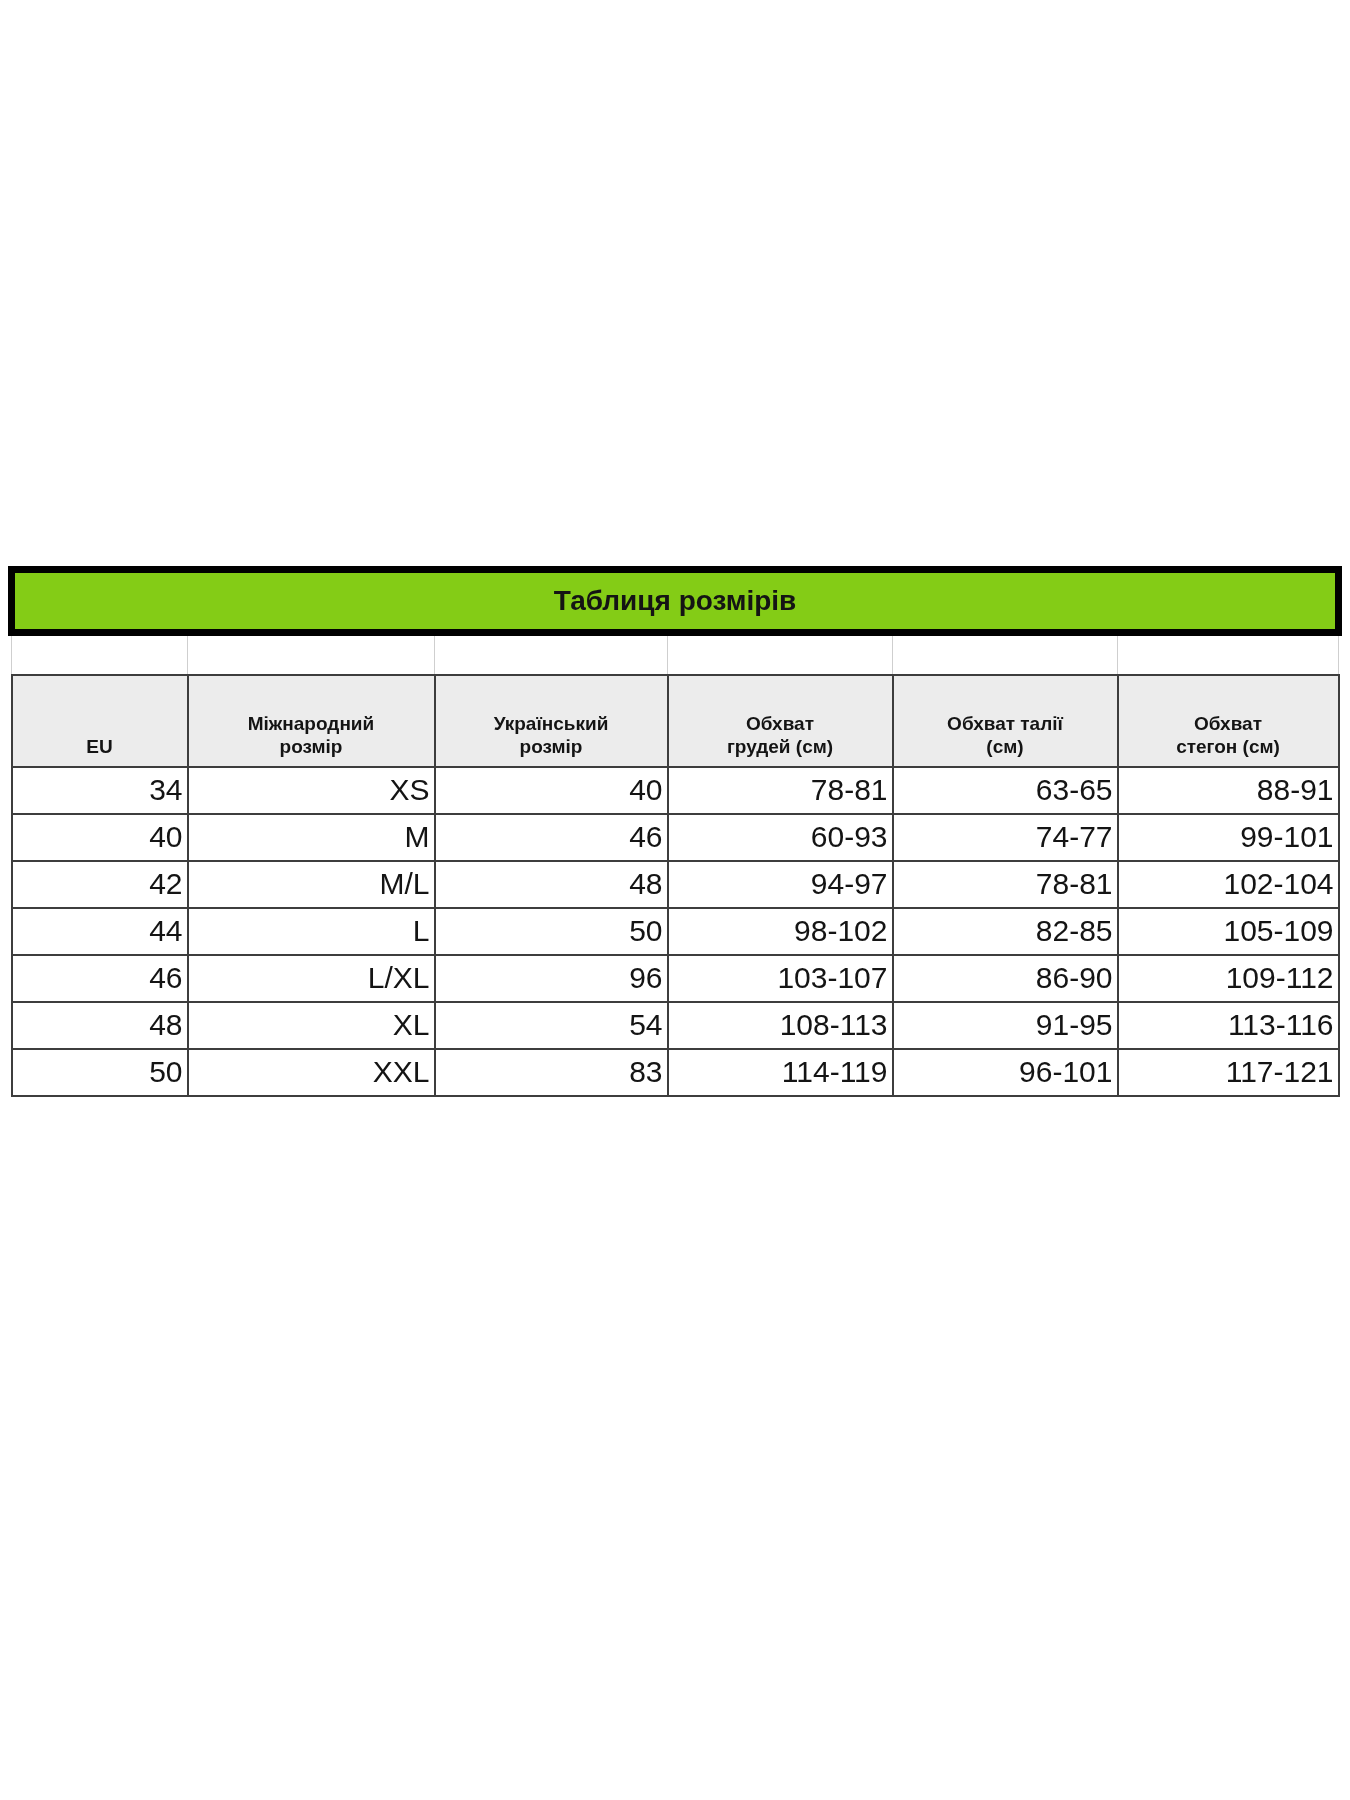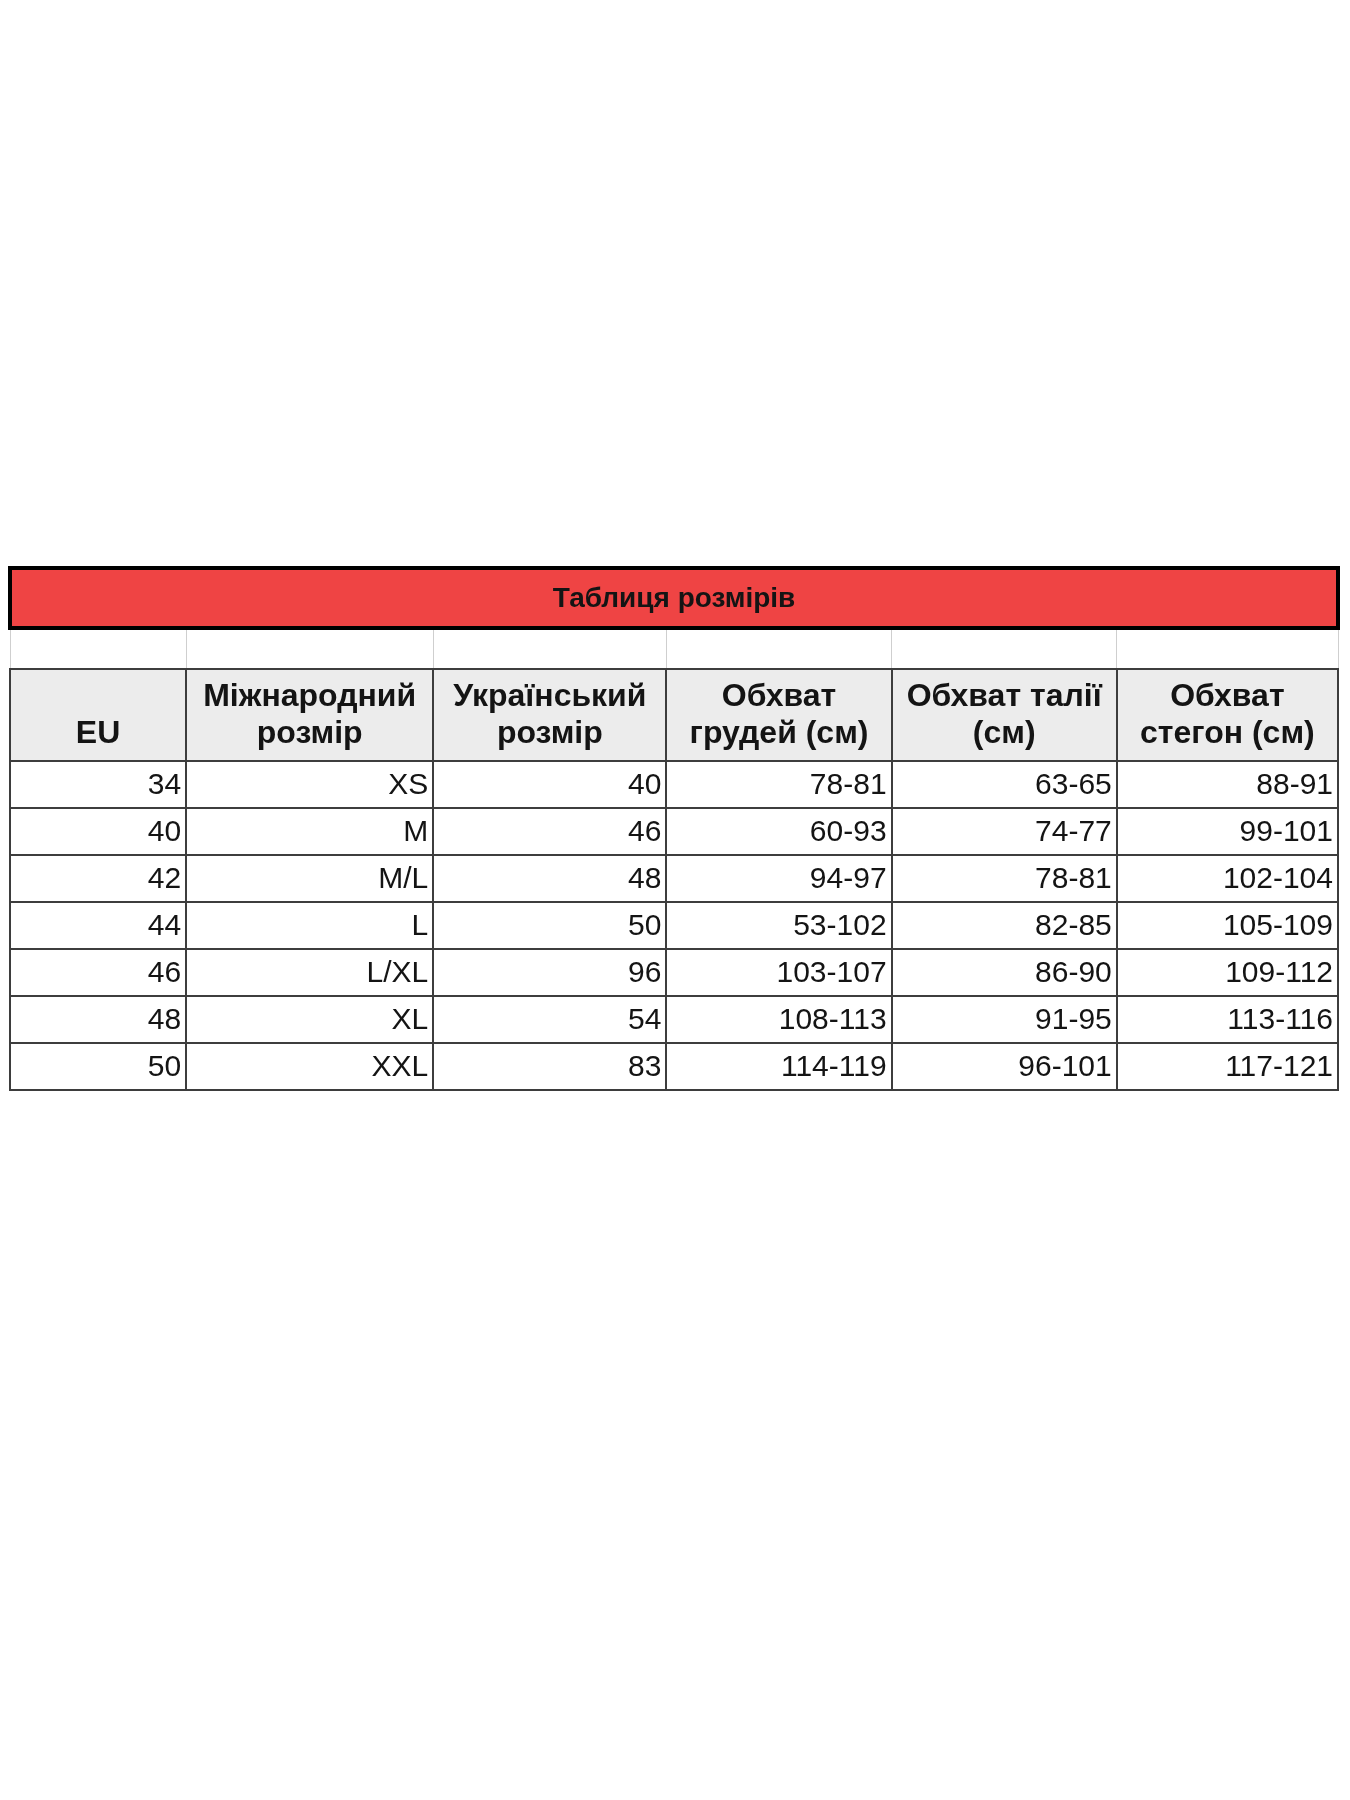--- a/index.html
+++ b/index.html
@@ -24,44 +24,44 @@
   table.size-table {
     position: absolute;
     left: 8px;
     top: 566px;
     width: 1332px;
     border-collapse: collapse;
     table-layout: fixed;
   }
   
   tr.title-row td {
-    border: 4px solid #000000;
+    border: 7px solid #000000;
     height: 40px;
     text-align: center;
     vertical-align: middle;
     font-weight: bold;
     font-size: 28px;
     padding: 8px;
-    background: #ef4444;
+    background: #84cc16;
     color: #141414;
   }
   
   tr.spacer-row td {
     border: 1px solid #cfcfcf;
     height: 38px;
     background: #ffffff;
     padding: 0;
   }
   
   tr.header-row th {
     border: 2px solid #3d3d3d;
     background: #ececec;
     height: 78px;
     box-sizing: content-box;
-    font-size: 32px;
+    font-size: 19px;
     font-weight: bold;
     line-height: 1.18;
     text-align: center;
     vertical-align: bottom;
     padding: 4px 4px 8px 4px;
     white-space: pre-line;
     color: #141414;
   }
   
   tr.data-row td {
@@ -138,21 +138,21 @@
           <td>M/L</td>
           <td>48</td>
           <td>94-97</td>
           <td>78-81</td>
           <td>102-104</td>
         </tr>
         <tr class="data-row">
           <td>44</td>
           <td>L</td>
           <td>50</td>
-          <td>53-102</td>
+          <td>98-102</td>
           <td>82-85</td>
           <td>105-109</td>
         </tr>
         <tr class="data-row">
           <td>46</td>
           <td>L/XL</td>
           <td>96</td>
           <td>103-107</td>
           <td>86-90</td>
           <td>109-112</td>

